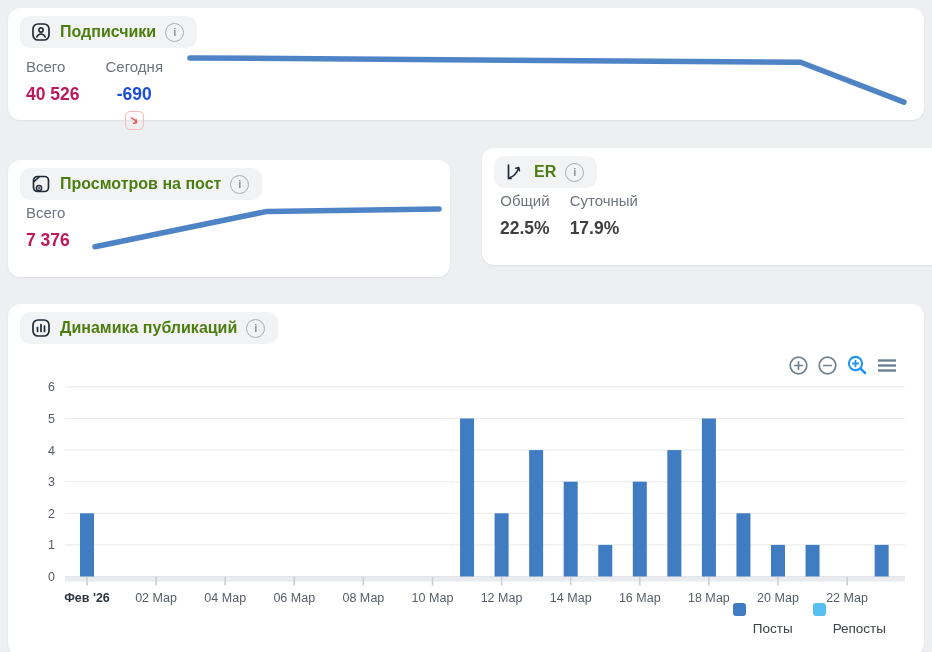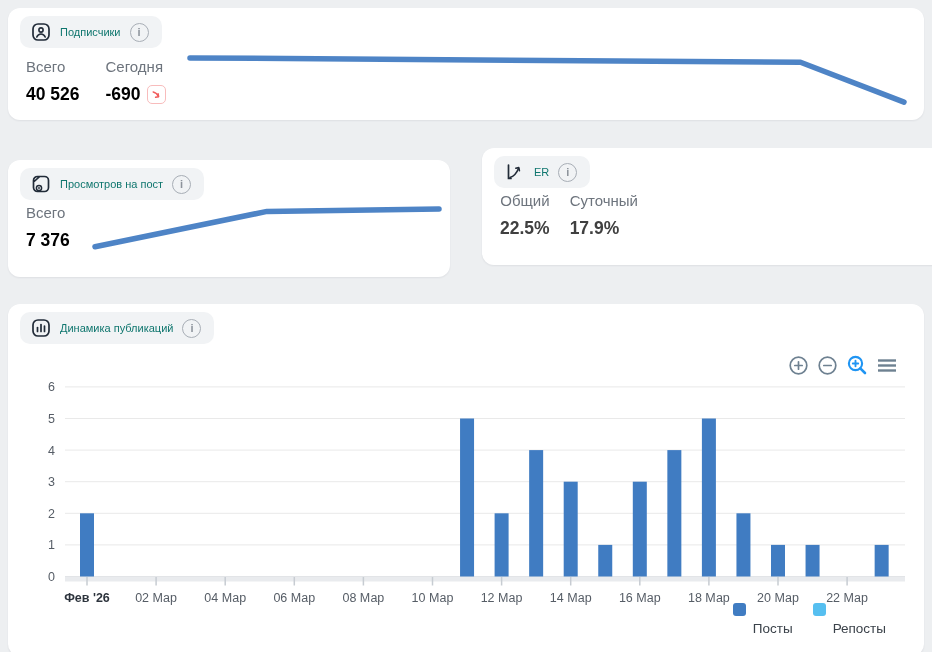--- a/index.html
+++ b/index.html
@@ -23,39 +23,39 @@
   .card-er{left:482px;top:148px;width:442px;height:117px;padding-left:45px;}
   .card-pubs{left:8px;top:304px;width:916px;height:352px;}
 
   .chip{
     position:absolute;left:12px;top:8px;
     display:inline-flex;align-items:center;gap:9px;
     background:#f1f3f5;border-radius:10px;
     padding:5px 13px 5px 11px;height:22px;
   }
   .chip .title{
-    font-size:11px;font-weight:400;color:#0f766e;white-space:nowrap;
+    font-size:16px;font-weight:700;color:#4d7c0f;white-space:nowrap;
   }
   .chip svg.glyph{display:block;}
   .info{
     width:17px;height:17px;border-radius:50%;
     border:1.5px solid #a8aeb6;color:#8d939b;
     font-size:11px;line-height:17px;text-align:center;
     font-weight:600;display:inline-block;cursor:pointer;
     background:#fff0;
   }
 
   .stats{position:absolute;display:flex;gap:26px;}
   .card-subscribers .stats{left:18px;top:50px;}
   .card-views .stats{left:18px;top:192px;top:44px;}
   .card-er .stats{left:18px;top:44px;gap:20px;text-align:right;}
   .stat .lbl{font-size:15px;color:#6d747d;margin-bottom:9px;white-space:nowrap;}
   .stat .val{font-size:17.5px;font-weight:700;white-space:nowrap;display:flex;align-items:center;gap:6px;}
-  .val-blue{color:#000000;}
-  .val-red{color:#000000;}
+  .val-blue{color:#be185d;}
+  .val-red{color:#1d4ed8;flex-direction:column;}
   .val-dark{color:#404040;}
   .badge-down{
     width:17px;height:17px;border-radius:5px;
     border:1.5px solid #f8bcbc;display:inline-flex;
     align-items:center;justify-content:center;
   }
 
   .spark{position:absolute;display:block;}
   .spark-subs{left:178px;top:44px;}
   .card-views .spark{left:83px;top:43px;}

